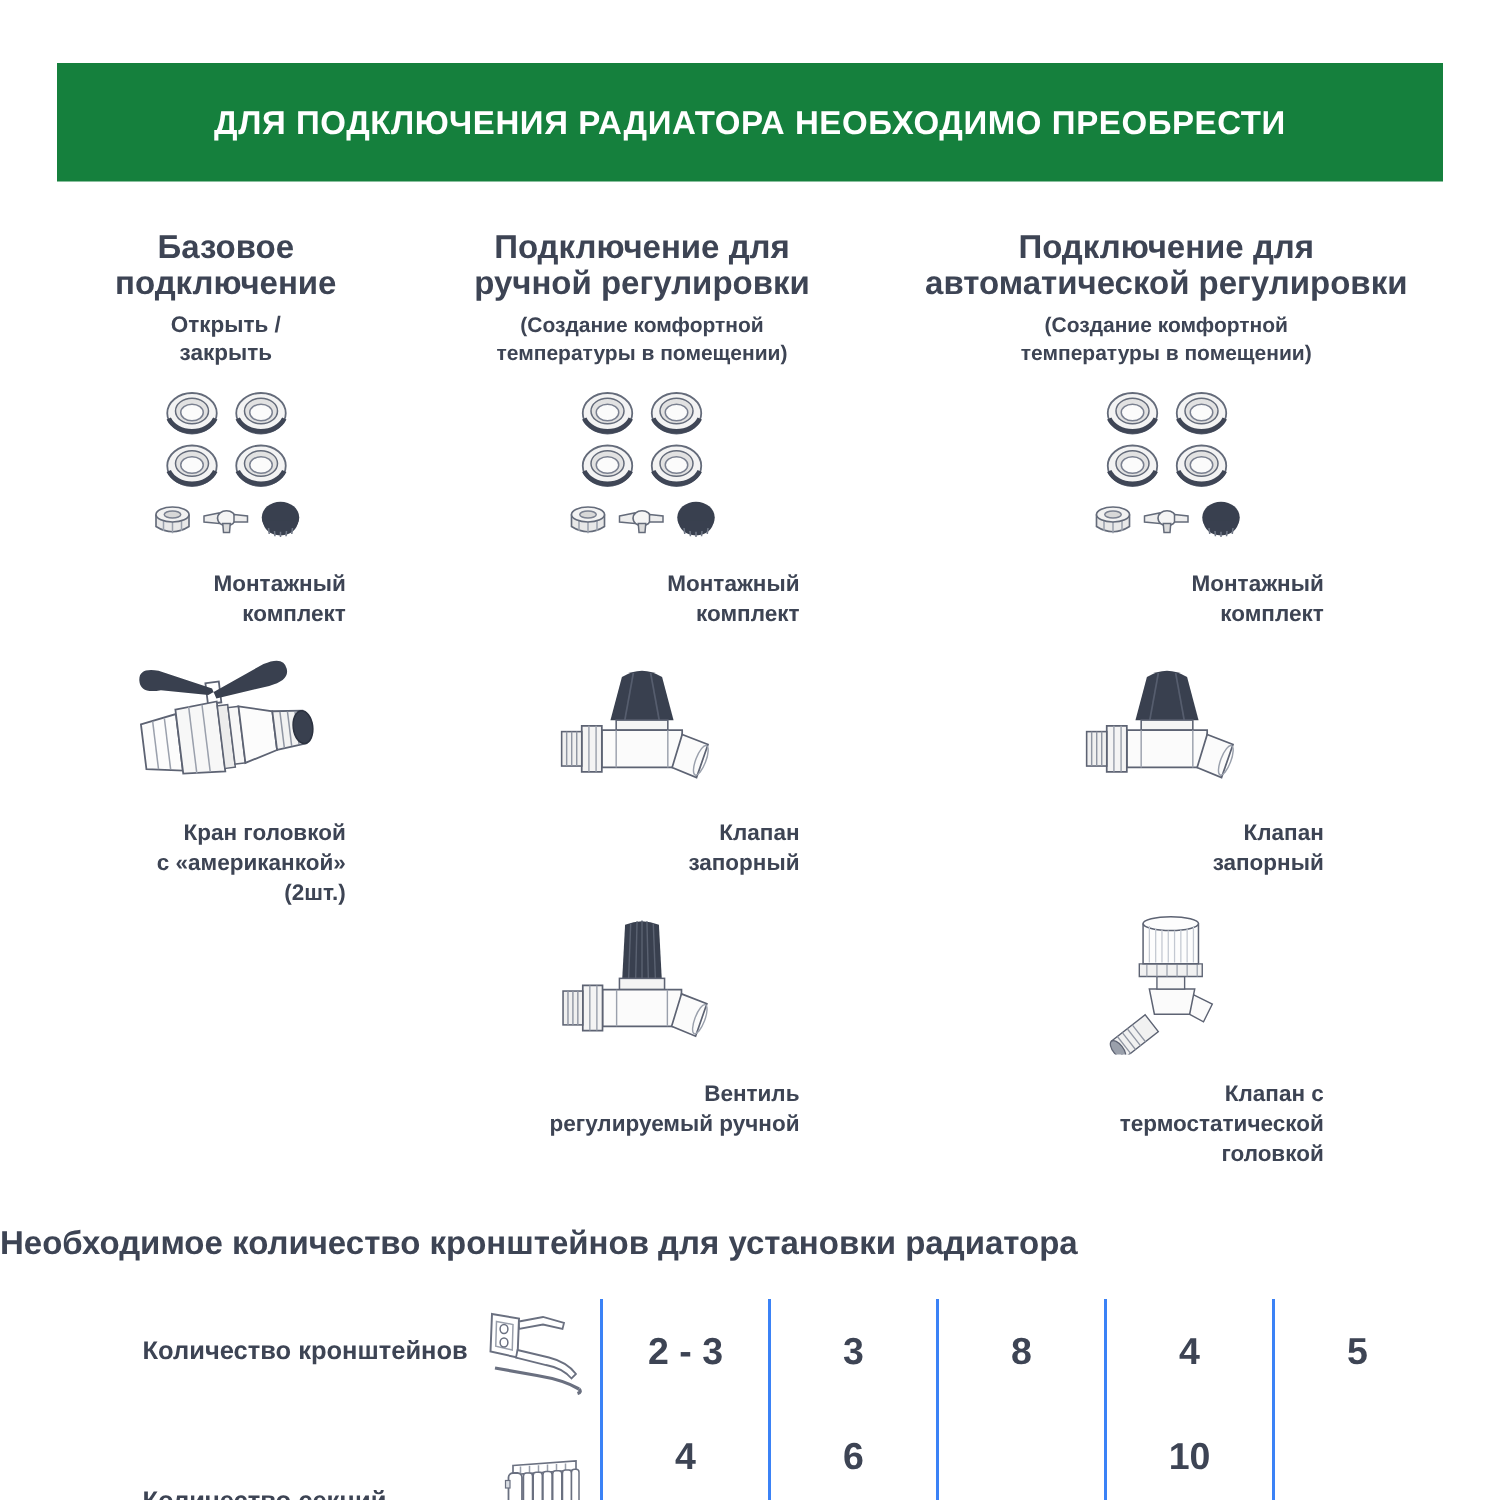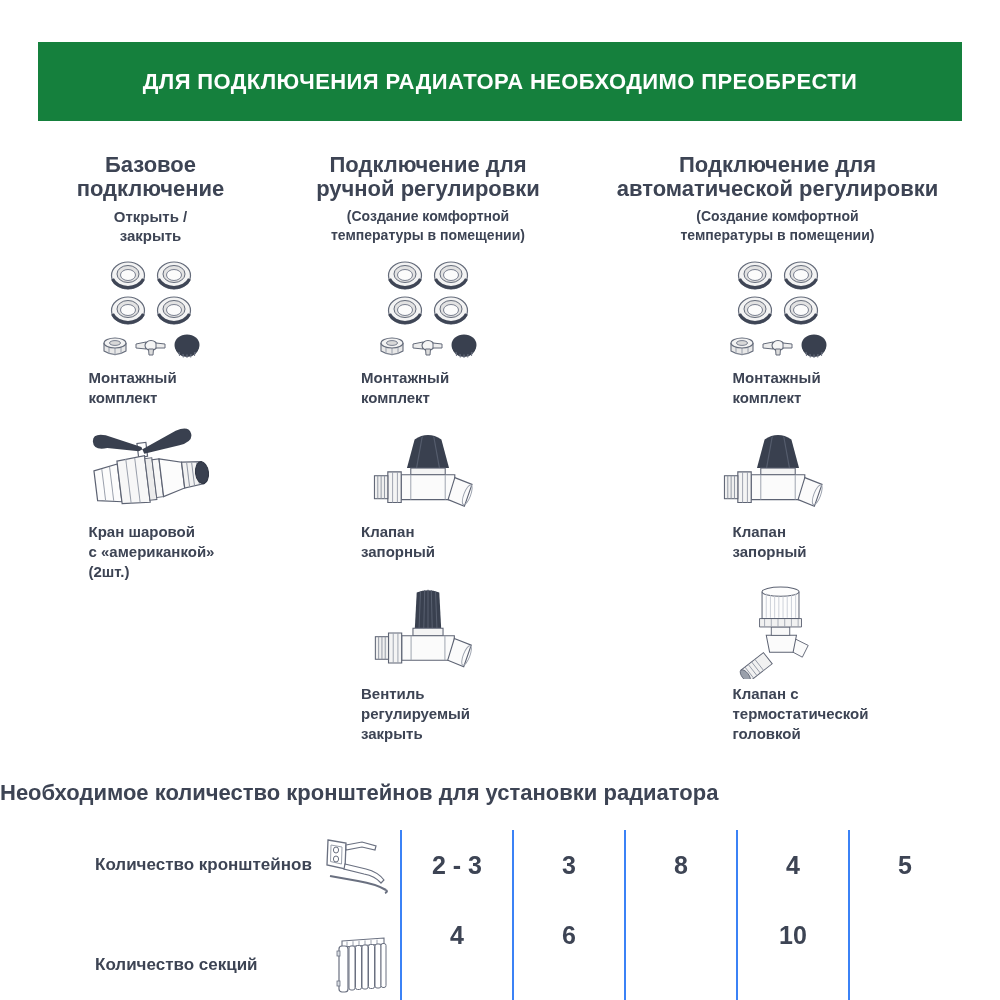--- a/index.html
+++ b/index.html
@@ -44,22 +44,22 @@
   .col-1 .col-subtitle { font-size:15px; }
   .col-2 .col-subtitle, .col-3 .col-subtitle { font-size:14px; }
 
   .kit { margin-top:16px; display:flex; flex-direction:column; align-items:center; }
   .kit-grid {
     display:grid; grid-template-columns:36px 36px; gap:4px 10px;
   }
   .kit-small { margin-top:6px; display:flex; align-items:center; gap:4px; }
 
   .item-label {
-    margin-top:8px; font-size:15px; font-weight:bold; line-height:20px;
-    text-align:left;
+    margin-top:20px; font-size:15px; font-weight:bold; line-height:20px;
+    text-align:right;
   }
   .col-1 .item-label { padding-left:18px; }
   .col-2 .item-label { padding-left:38px; }
   .col-3 .item-label { padding-left:60px; }
 
   .fig { margin-top:18px; height:88px; display:flex; align-items:center; justify-content:center; }
   .fig-2 { margin-top:26px; }
 
   
   .brackets-title {
@@ -174,21 +174,21 @@
               <rect x="69" y="34" width="7" height="38" fill="#f7f7f7" stroke="#5d6373" stroke-width="1"></rect>
               <path d="M76 34 L98 40 L98 66 L76 72 Z" fill="#fcfcfc" stroke="#5d6373" stroke-width="1.2"></path>
               <path d="M98 40 L118 42 L118 64 L98 66 Z" fill="#f2f2f2" stroke="#5d6373" stroke-width="1.2"></path>
               <line x1="103" y1="41" x2="103" y2="65" stroke="#8f95a2" stroke-width="1"></line>
               <line x1="108" y1="41.5" x2="108" y2="64.5" stroke="#8f95a2" stroke-width="1"></line>
               <line x1="113" y1="42" x2="113" y2="64" stroke="#8f95a2" stroke-width="1"></line>
               <ellipse cx="117" cy="53" rx="6.5" ry="11" fill="#39404f" stroke="#2c3240" stroke-width="1"></ellipse>
             </g>
           </svg>
         </div>
-        <p class="item-label pre">Кран шаровой
+        <p class="item-label pre">Кран головкой
 с «американкой»
 (2шт.)</p>
       </div>
     </section>
 
     <section class="col col-2">
       <h2 class="col-title pre">Подключение для
 ручной регулировки</h2>
       <p class="col-subtitle pre">(Создание комфортной
 температуры в помещении)</p>
@@ -263,21 +263,21 @@
             <line x1="26" y1="51" x2="26" y2="83" stroke="#9aa0ac" stroke-width="1"></line>
             <rect x="2" y="55" width="14" height="24" fill="#f0f0f0" stroke="#5d6373" stroke-width="1.1"></rect>
             <line x1="5.5" y1="55" x2="5.5" y2="79" stroke="#8f95a2" stroke-width="1"></line>
             <line x1="9" y1="55" x2="9" y2="79" stroke="#8f95a2" stroke-width="1"></line>
             <line x1="12.5" y1="55" x2="12.5" y2="79" stroke="#8f95a2" stroke-width="1"></line>
             <path d="M86 57 L104 64 L96 87 L79 80 Z" fill="#fbfbfb" stroke="#5d6373" stroke-width="1.2"></path>
             <ellipse cx="99" cy="75" rx="3.5" ry="11" transform="rotate(21 99 75)" fill="none" stroke="#9aa0ac" stroke-width="1"></ellipse>
           </svg>
         </div>
         <p class="item-label pre">Вентиль
-регулируемый закрыть</p>
+регулируемый ручной</p>
       </div>
     </section>
 
     <section class="col col-3">
       <h2 class="col-title pre">Подключение для
 автоматической регулировки</h2>
       <p class="col-subtitle pre">(Создание комфортной
 температуры в помещении)</p>
       <div class="content">
         <div class="kit">

